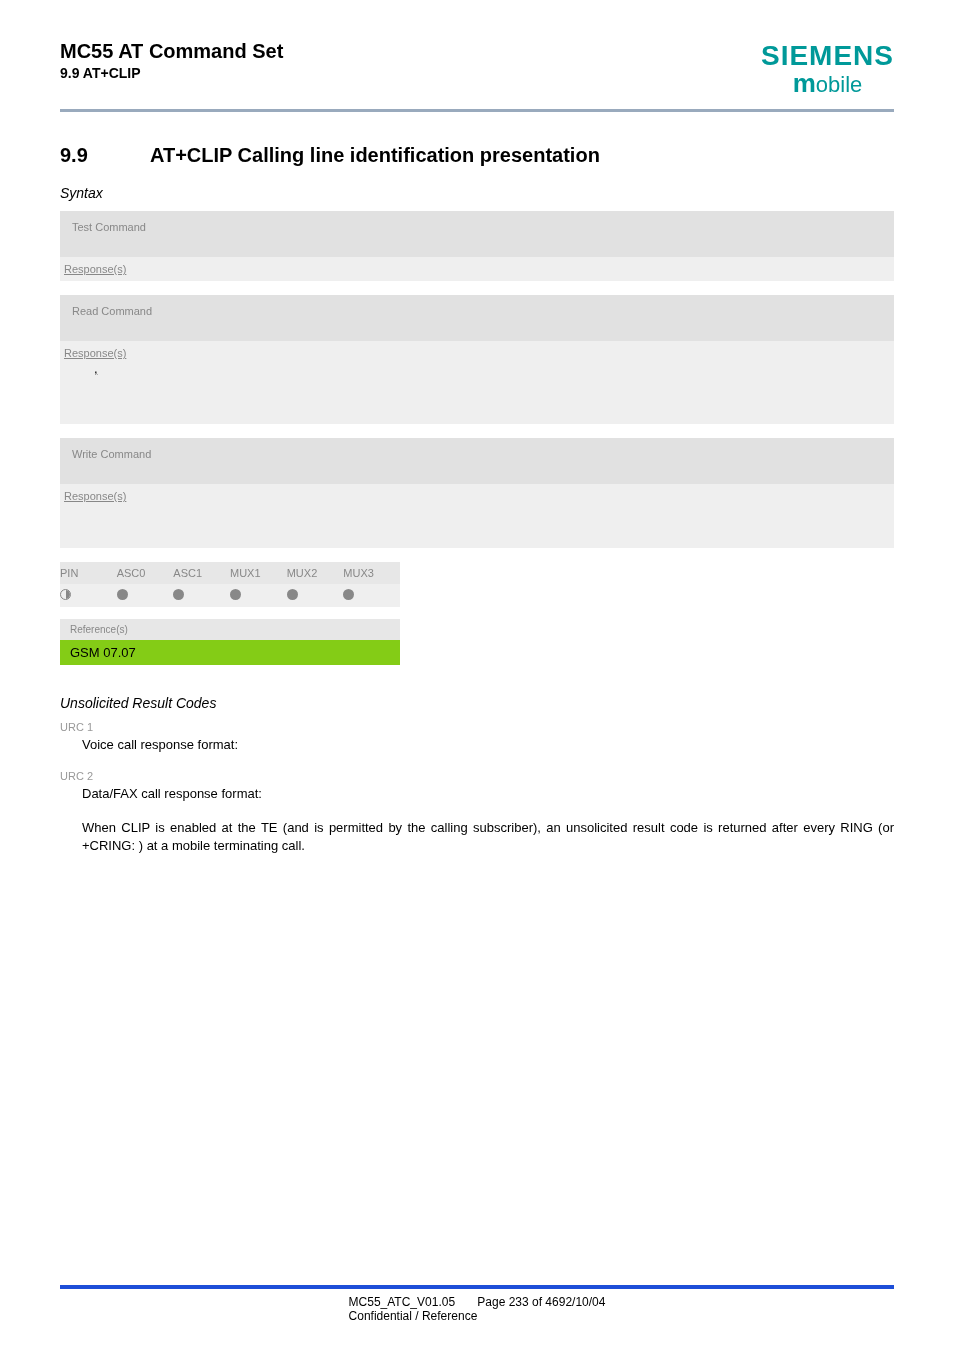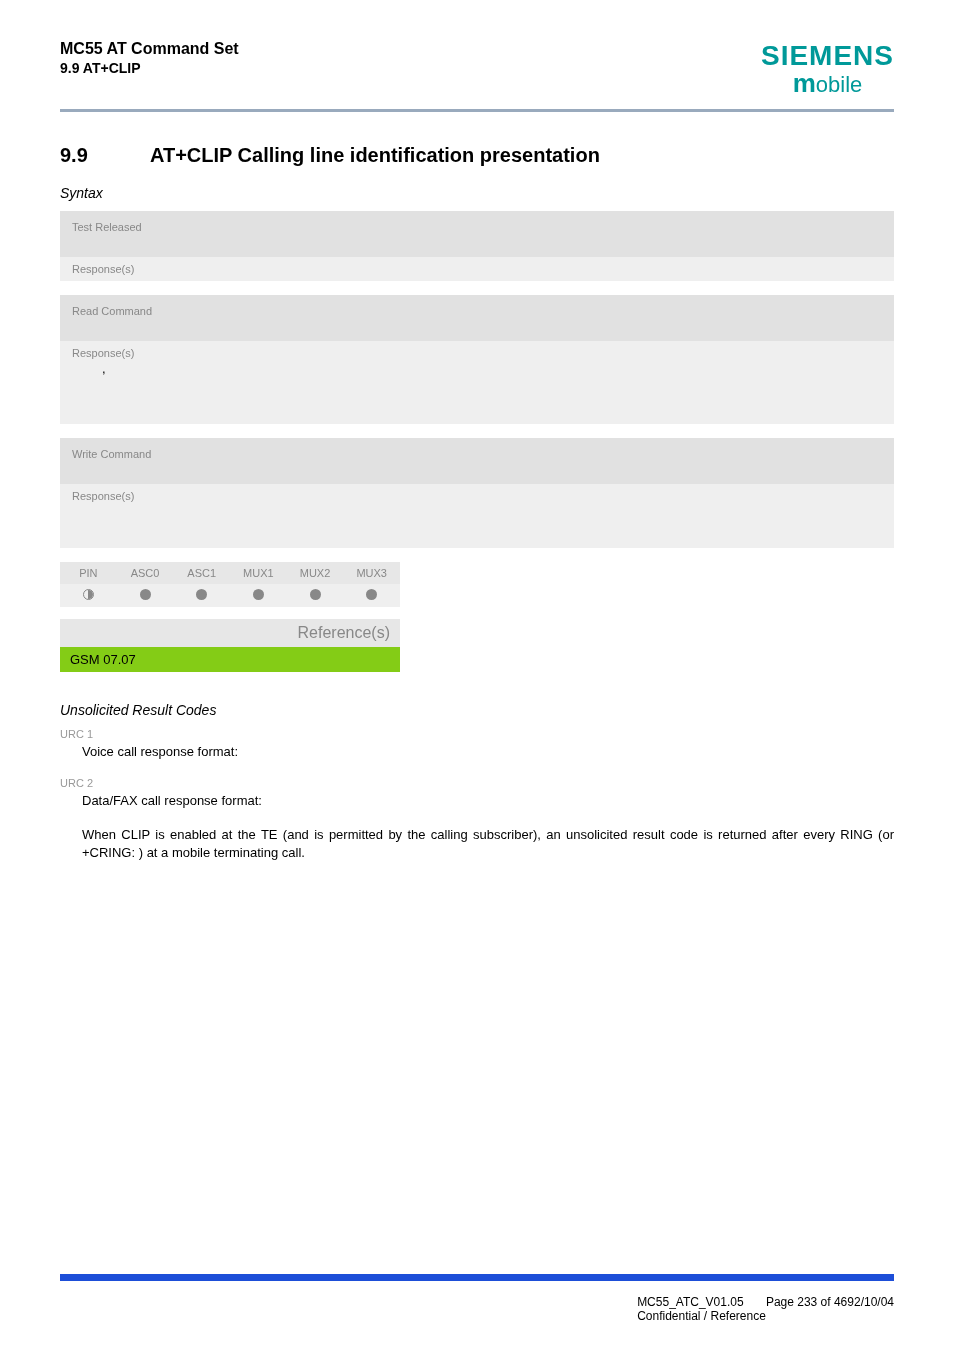--- a/index.html
+++ b/index.html
@@ -20,21 +20,21 @@
     align-items: flex-start;
     border-bottom: 3px solid #99aabd;
     padding-bottom: 10px;
     margin-bottom: 32px;
   }
   .header-left {
     display: flex;
     flex-direction: column;
   }
   .doc-title {
-    font-size: 16px;
+    font-size: 20px;
     font-weight: bold;
   }
   .doc-subtitle {
     font-size: 14px;
     font-weight: bold;
     margin-top: 2px;
   }
   .logo {
     text-align: center;
   }
@@ -77,41 +77,42 @@
   .block-head {
     background: #e1e1e1;
     color: #888;
     font-size: 11px;
     padding: 10px 12px 24px 12px;
   }
   .block-body {
     background: #efefef;
     color: #888;
     font-size: 11px;
-    padding: 6px 12px 6px 12px;
+    padding: 6px 12px 6px 4px;
+    text-decoration: underline;
   }
   .block-body .content-line {
     color: #000;
     font-size: 13px;
     padding: 2px 0 2px 30px;
   }
   .block-body .response-gap { height: 40px; }
 
   .matrix {
     width: 340px;
     margin-top: 6px;
     margin-bottom: 12px;
   }
   .matrix-head {
     background: #e7e7e7;
     display: flex;
   }
   .matrix-head div, .matrix-row div {
     flex: 1;
-    text-align: center;
+    text-align: left;
     font-size: 11px;
     color: #888;
     padding: 5px 0;
   }
   .matrix-row {
     background: #efefef;
     display: flex;
     align-items: center;
   }
   .dot-full {
@@ -128,23 +129,22 @@
     position: absolute; right: 0; top: 0; bottom: 0; width: 50%;
     background: #888;
   }
   .ref-block {
     width: 340px;
     margin-bottom: 30px;
   }
   .ref-head {
     background: #e7e7e7;
     color: #888;
-    font-size: 16px;
+    font-size: 10px;
     padding: 5px 10px;
-    text-align: right;
   }
   .ref-body {
     background: #84cc16;
     color: #000;
     font-size: 13px;
     padding: 5px 10px;
   }
   .urc-num {
     color: #999;
     font-size: 11px;
@@ -161,24 +161,24 @@
     padding-left: 22px;
     line-height: 1.35;
     text-align: justify;
     margin-top: 6px;
   }
   .footer {
     position: absolute;
     bottom: 28px;
     left: 60px;
     right: 60px;
-    border-top: 7px solid #1d4ed8;
-    padding-top: 14px;
-    display: flex;
-    justify-content: flex-end;
+    border-top: 4px solid #1d4ed8;
+    padding-top: 6px;
+    display: flex;
+    justify-content: center;
     font-size: 12px;
   }
   .footer-left { text-align: left; }
   .footer-center { text-align: center; }
   .footer-right { text-align: right; }
 </style>
 </head>
 <body>
 
 <div class="page">
@@ -194,21 +194,21 @@
     </div>
   </div>
 
   <h2 class="section">
     <span class="num">9.9</span><span>AT+CLIP   Calling line identification presentation</span>
   </h2>
 
   <div class="syntax-label">Syntax</div>
 
   <div class="block">
-    <div class="block-head">Test Released</div>
+    <div class="block-head">Test Command</div>
     <div class="block-body">
       <span>Response(s)</span>
     </div>
   </div>
 
   <div class="block">
     <div class="block-head">Read Command</div>
     <div class="block-body">
       <span>Response(s)</span>
       <div class="content-line">, </div>

